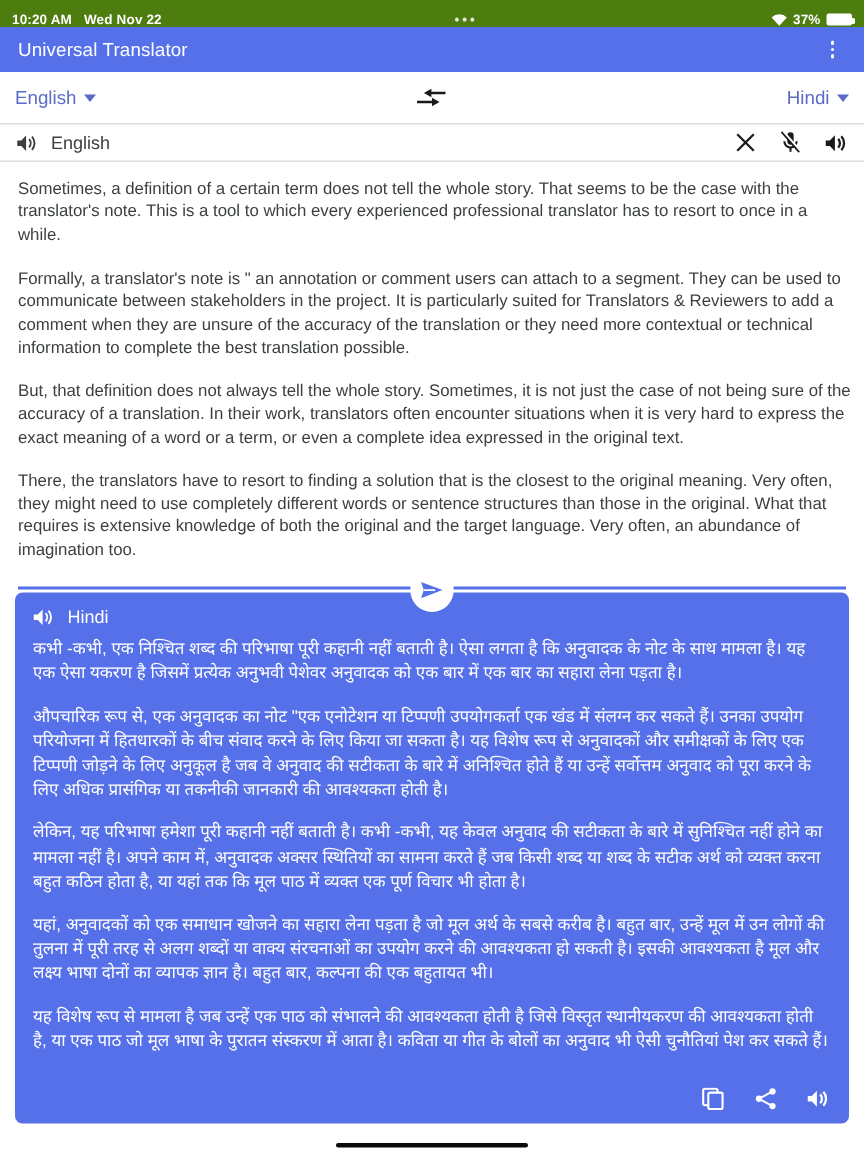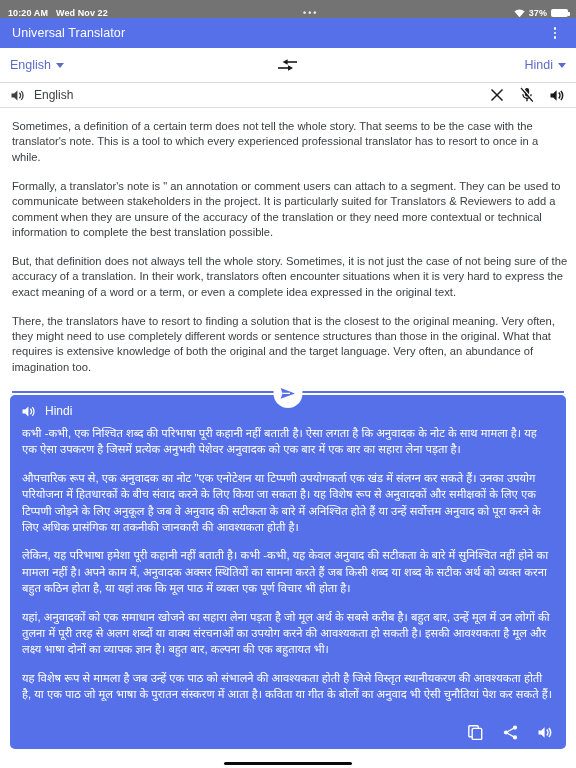--- a/index.html
+++ b/index.html
@@ -6,25 +6,25 @@
   html, body {
     width: 576px; height: 768px;
     background: #ffffff;
     font-family: "Liberation Sans", sans-serif;
     overflow: hidden;
   }
 
   
   .statusbar {
     height: 18px;
-    background: #737373;
+    background: #4d7c0f;
     color: #ffffff;
     display: flex;
-    align-items: flex-start;
-    padding: 8px 8px;
+    align-items: flex-end;
+    padding: 0 8px;
     font-size: 9px;
     font-weight: 600;
     letter-spacing: .1px;
   }
   .sb-left { display: flex; gap: 8px; align-items: center; }
   .sb-center { flex: 1; display: flex; justify-content: center; align-items: center; }
   .sb-dots { letter-spacing: 2px; font-size: 9px; opacity: .85; }
   .sb-right { display: flex; gap: 4px; align-items: center; }
   .batt {
     width: 17px; height: 8px;
@@ -271,21 +271,21 @@
     <span>
       <svg width="14" height="13" viewBox="0 0 14 13">
         <polygon points="0.5,4.6 3.2,4.6 6.4,1.4 6.4,11.6 3.2,8.4 0.5,8.4" fill="#ffffff"></polygon>
         <path d="M8.4 3.8 A4 4 0 0 1 8.4 9.2" stroke="#ffffff" stroke-width="1.3" fill="none"></path>
         <path d="M10.3 2.1 A6.5 6.5 0 0 1 10.3 10.9" stroke="#ffffff" stroke-width="1.3" fill="none"></path>
       </svg>
     </span>
     <span class="lbl">Hindi</span>
   </div>
   <div class="tgt-body">
-    <p>कभी -कभी, एक निश्चित शब्द की परिभाषा पूरी कहानी नहीं बताती है। ऐसा लगता है कि अनुवादक के नोट के साथ मामला है। यह एक ऐसा उपकरण है जिसमें प्रत्येक अनुभवी पेशेवर अनुवादक को एक बार में एक बार का सहारा लेना पड़ता है।</p>
+    <p>कभी -कभी, एक निश्चित शब्द की परिभाषा पूरी कहानी नहीं बताती है। ऐसा लगता है कि अनुवादक के नोट के साथ मामला है। यह एक ऐसा यकरण है जिसमें प्रत्येक अनुभवी पेशेवर अनुवादक को एक बार में एक बार का सहारा लेना पड़ता है।</p>
     <p>औपचारिक रूप से, एक अनुवादक का नोट "एक एनोटेशन या टिप्पणी उपयोगकर्ता एक खंड में संलग्न कर सकते हैं। उनका उपयोग परियोजना में हितधारकों के बीच संवाद करने के लिए किया जा सकता है। यह विशेष रूप से अनुवादकों और समीक्षकों के लिए एक टिप्पणी जोड़ने के लिए अनुकूल है जब वे अनुवाद की सटीकता के बारे में अनिश्चित होते हैं या उन्हें सर्वोत्तम अनुवाद को पूरा करने के लिए अधिक प्रासंगिक या तकनीकी जानकारी की आवश्यकता होती है।</p>
     <p>लेकिन, यह परिभाषा हमेशा पूरी कहानी नहीं बताती है। कभी -कभी, यह केवल अनुवाद की सटीकता के बारे में सुनिश्चित नहीं होने का मामला नहीं है। अपने काम में, अनुवादक अक्सर स्थितियों का सामना करते हैं जब किसी शब्द या शब्द के सटीक अर्थ को व्यक्त करना बहुत कठिन होता है, या यहां तक कि मूल पाठ में व्यक्त एक पूर्ण विचार भी होता है।</p>
     <p>यहां, अनुवादकों को एक समाधान खोजने का सहारा लेना पड़ता है जो मूल अर्थ के सबसे करीब है। बहुत बार, उन्हें मूल में उन लोगों की तुलना में पूरी तरह से अलग शब्दों या वाक्य संरचनाओं का उपयोग करने की आवश्यकता हो सकती है। इसकी आवश्यकता है मूल और लक्ष्य भाषा दोनों का व्यापक ज्ञान है। बहुत बार, कल्पना की एक बहुतायत भी।</p>
     <p>यह विशेष रूप से मामला है जब उन्हें एक पाठ को संभालने की आवश्यकता होती है जिसे विस्तृत स्थानीयकरण की आवश्यकता होती है, या एक पाठ जो मूल भाषा के पुरातन संस्करण में आता है। कविता या गीत के बोलों का अनुवाद भी ऐसी चुनौतियां पेश कर सकते हैं।</p>
   </div>
   <div class="tgt-actions">
     <span>
       <svg width="15" height="15" viewBox="0 0 15 15">
         <rect x="0.8" y="0.8" width="9.5" height="11" rx="1" stroke="#ffffff" stroke-width="1.4" fill="none"></rect>
         <rect x="4.2" y="3.4" width="9.5" height="11" rx="1" stroke="#ffffff" stroke-width="1.4" fill="#5570e8"></rect>

